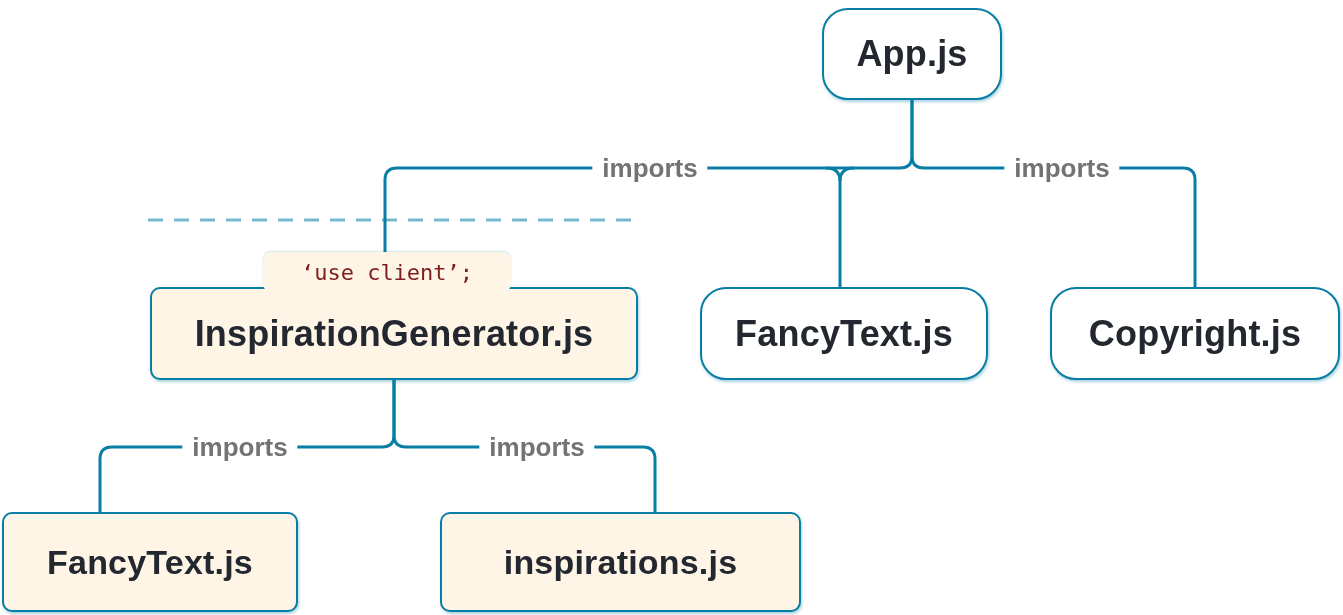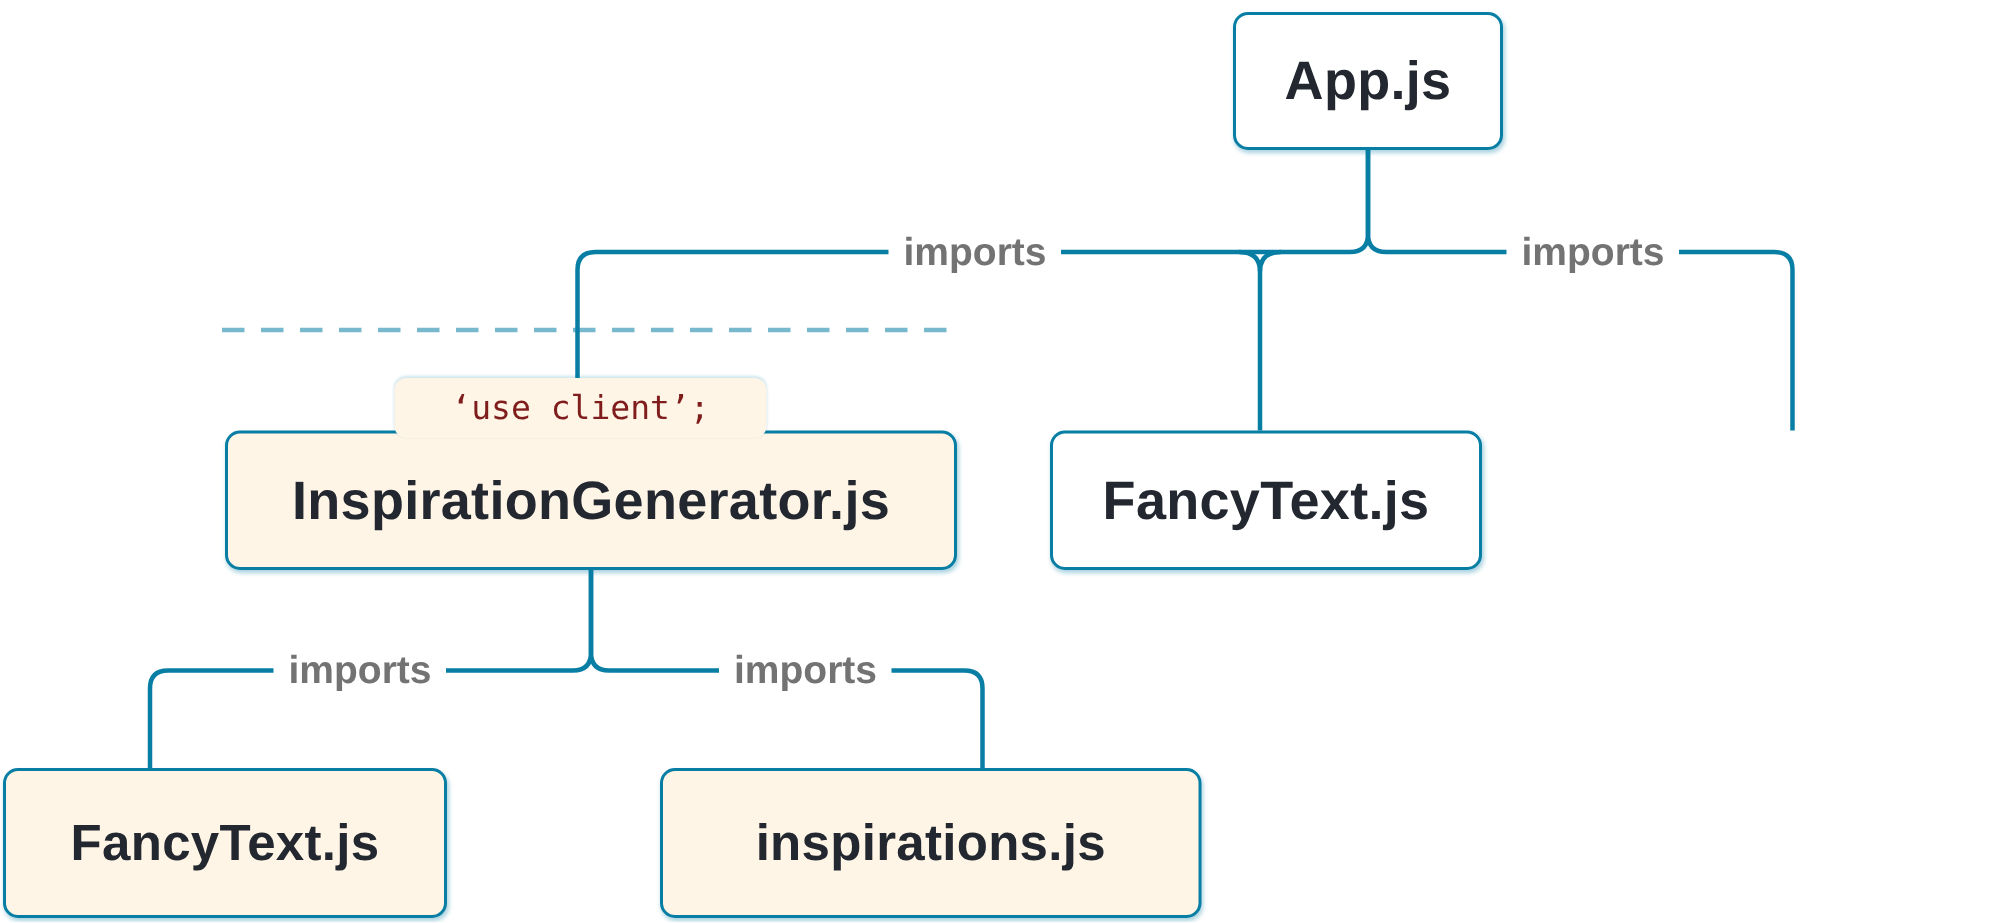--- a/index.html
+++ b/index.html
@@ -16,21 +16,21 @@
     box-sizing:border-box;
     display:flex;align-items:center;justify-content:center;
     border:2.5px solid #087EA4;
     border-radius:10px;
     color:#23272F;
     font-weight:600;
     letter-spacing:.2px;
     box-shadow:1px 2px 3px rgba(8,126,164,.35);
     z-index:2;
   }
-  .node.server{background:#ffffff;}
+  .node.server{background:#ffffff;border-radius:26px;}
   .node.client{background:#FEF5E6;justify-content:center;}
   .directive{
     position:absolute;
     box-sizing:border-box;
     display:flex;align-items:center;justify-content:center;
     background:#FEF5E6;
     border-radius:8px;
     font-family:"DejaVu Sans Mono", monospace;
     font-size:22px;
     color:#7f1d1d;
@@ -84,20 +84,23 @@
   <div class="directive" style="left:263px;top:252px;width:248px;height:40px;">‘use client’;</div>
 
   <div class="node client fs-36" style="left:150px;top:287px;width:488px;height:93px;">
     <span>InspirationGenerator.js</span>
   </div>
 
   <div class="node server fs-36" style="left:700px;top:287px;width:288px;height:93px;">
     <span>FancyText.js</span>
   </div>
 
+  <div class="node server fs-36" style="left:1050px;top:287px;width:290px;height:93px;">
+    <span>Copyright.js</span>
+  </div>
 
   <div class="node client fs-34" style="left:2px;top:512px;width:296px;height:100px;">
     <span>FancyText.js</span>
   </div>
 
   <div class="node client fs-34" style="left:440px;top:512px;width:361px;height:100px;">
     <span>inspirations.js</span>
   </div>
 
 </div>

